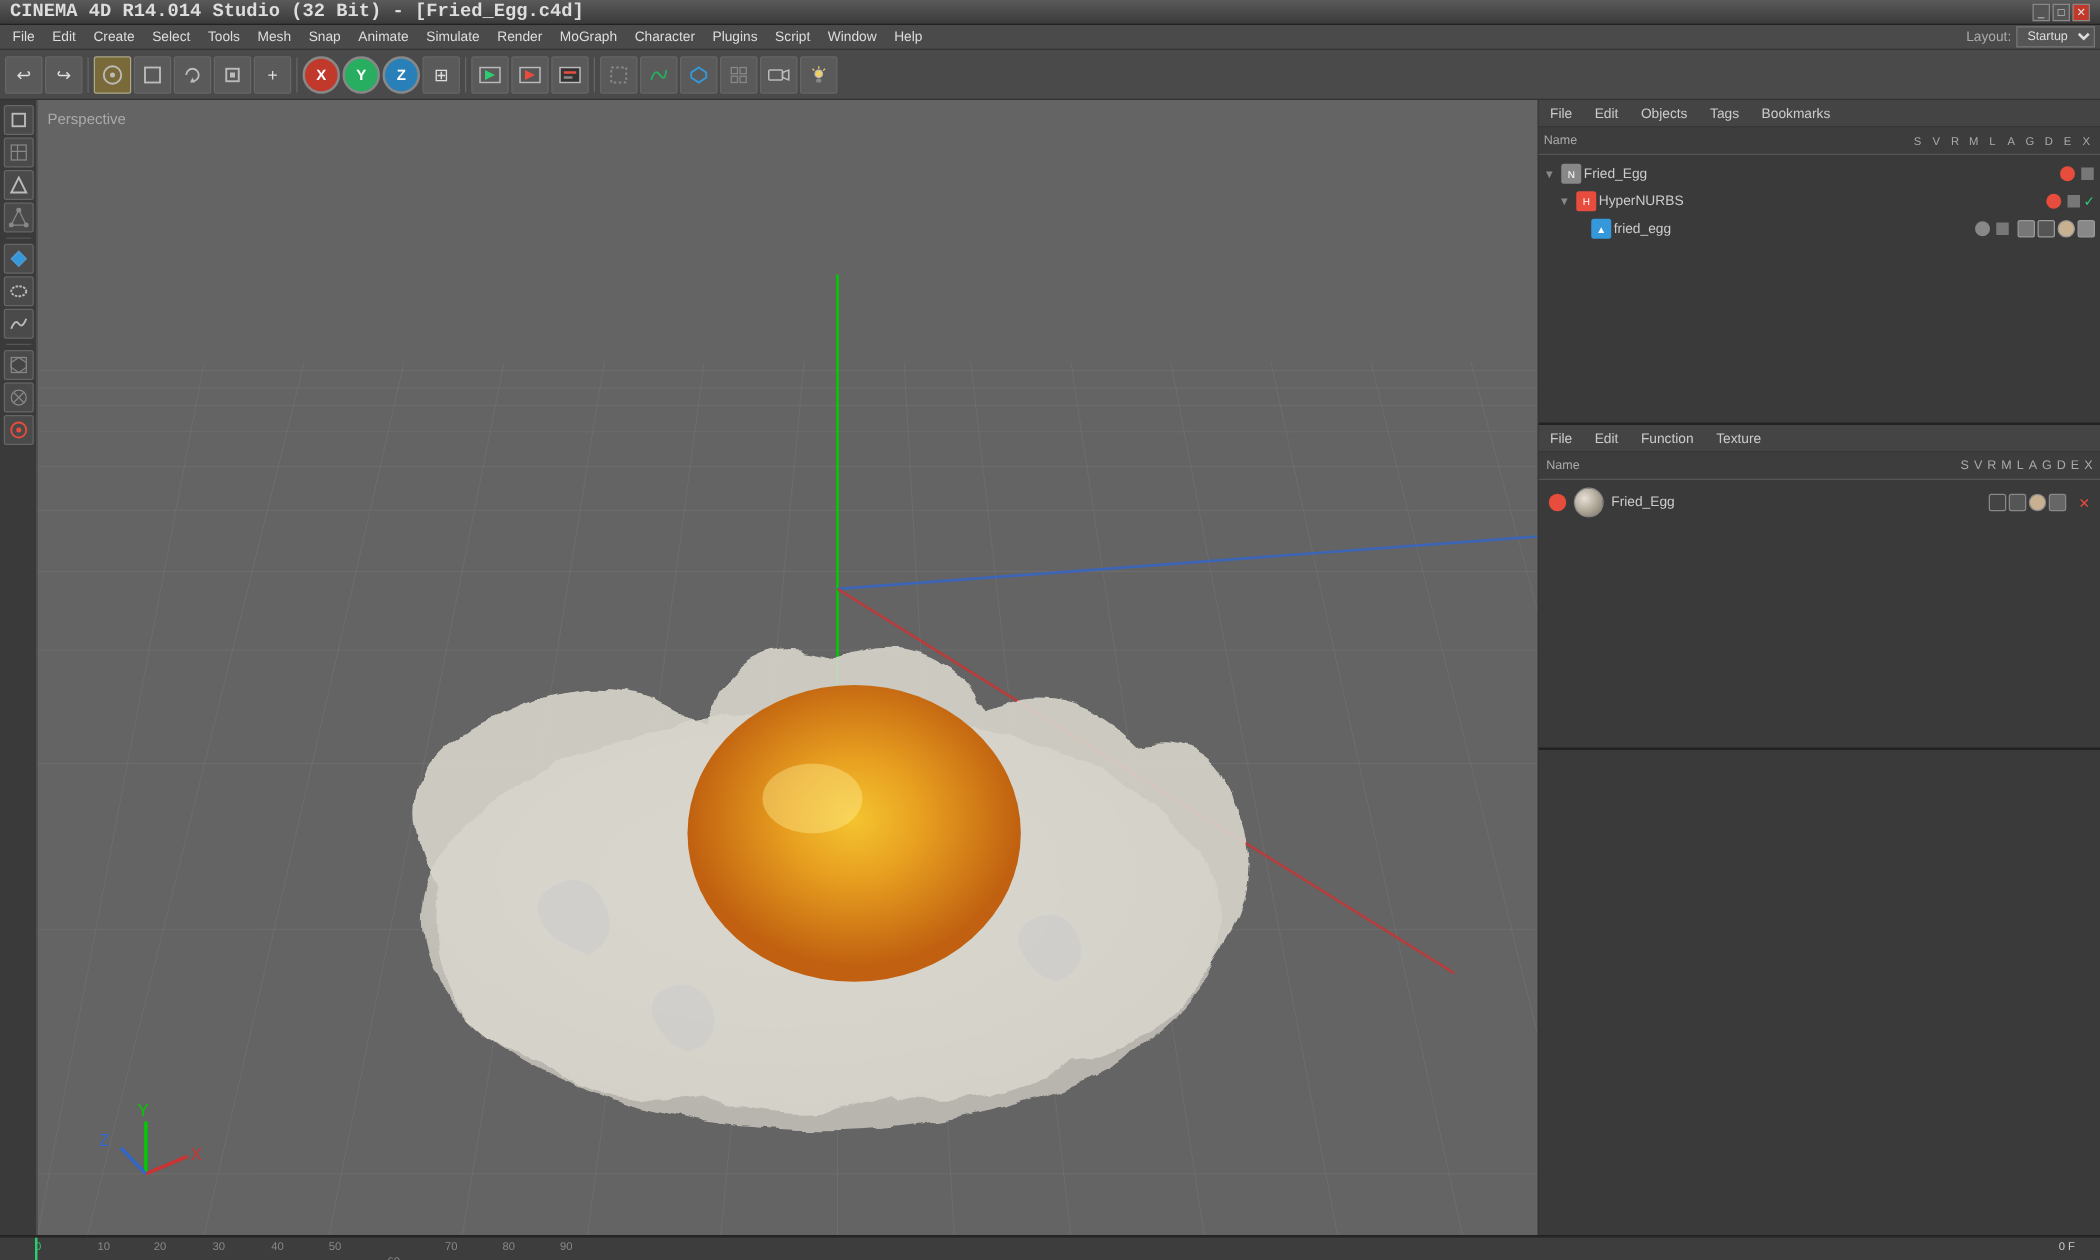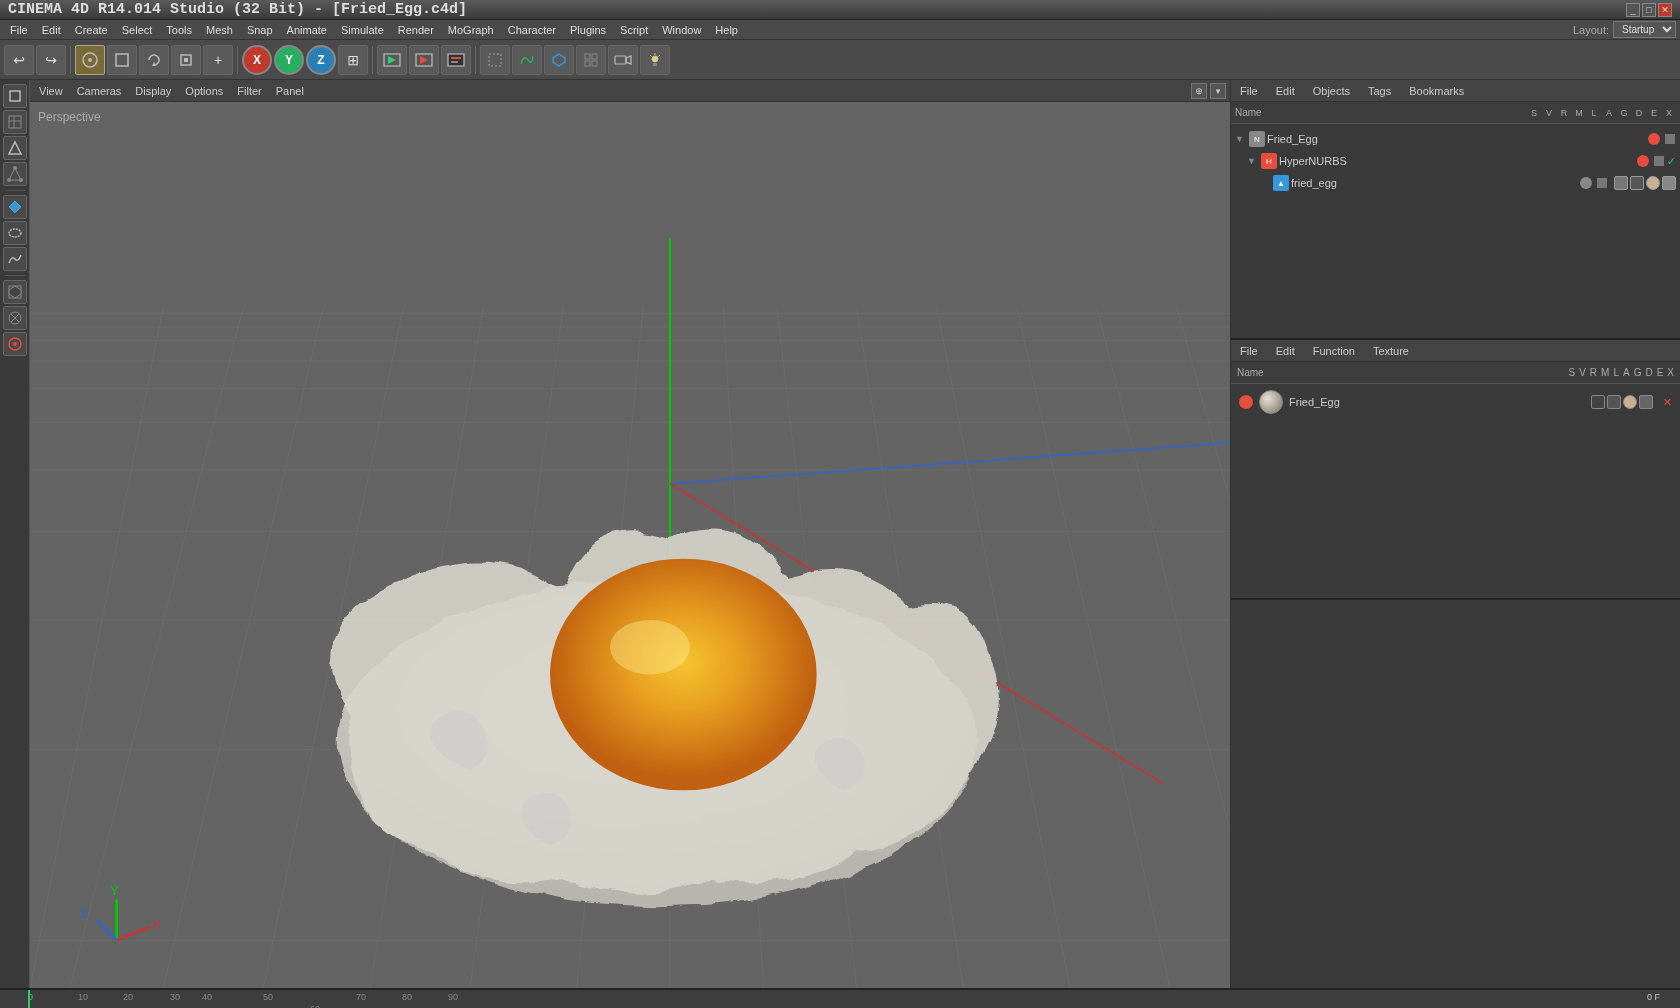--- a/index.html
+++ b/index.html
@@ -558,32 +558,20 @@
     <div class="lt-btn">
       <svg width="16" height="16" viewBox="0 0 16 16">
         <circle cx="8" cy="8" r="6" fill="none" stroke="#e74c3c" stroke-width="1.5"></circle>
         <circle cx="8" cy="8" r="2" fill="#e74c3c"></circle>
       </svg>
     </div>
   </div>
 
   <div id="viewport-panel">
 
-    <div id="viewport-menubar">
-      <span class="vp-menu">View</span>
-      <span class="vp-menu">Cameras</span>
-      <span class="vp-menu">Display</span>
-      <span class="vp-menu">Options</span>
-      <span class="vp-menu">Filter</span>
-      <span class="vp-menu">Panel</span>
-      <div class="vp-icons">
-        <div class="vp-icon">⊕</div>
-        <div class="vp-icon">▾</div>
-      </div>
-    </div>
 
     <div id="viewport">
       <span id="perspective-label">Perspective</span>
 
       <svg id="viewport-svg" viewBox="0 0 900 650" preserveAspectRatio="none">
 
         <defs>
           <radialGradient id="eggYolkGrad" cx="50%" cy="45%" r="50%">
             <stop offset="0%" stop-color="#f4c430"></stop>
             <stop offset="40%" stop-color="#e8a020"></stop>
@@ -766,21 +754,21 @@
 
 <div id="timeline-area" style="display:flex;flex-direction:column;">
 
   <div id="timeline-ruler" style="height:22px;background:#3d3d3d;position:relative;overflow:hidden;border-top:1px solid #222;">
     <div id="timeline-playhead" style="position:absolute;left:28px;top:0;width:2px;height:100%;background:#2ecc71;"></div>
     <div style="position:absolute;left:28px;top:0;right:0;height:100%;display:flex;align-items:center;">
       <span style="position:absolute;left:0;font-size:9px;color:#2ecc71;top:2px;">0</span>
       <span style="position:absolute;left:50px;font-size:9px;color:#888;top:2px;">10</span>
       <span style="position:absolute;left:95px;font-size:9px;color:#888;top:2px;">20</span>
       <span style="position:absolute;left:142px;font-size:9px;color:#888;top:2px;">30</span>
-      <span style="position:absolute;left:174px;font-size:9px;color:#888;top:2px;">40</span>
+      <span style="position:absolute;left:189px;font-size:9px;color:#888;top:2px;">40</span>
       <span style="position:absolute;left:235px;font-size:9px;color:#888;top:2px;text-align:center;">50</span>
       <span style="position:absolute;left:282px;font-size:9px;color:#888;top:14px;">60</span>
       <span style="position:absolute;left:328px;font-size:9px;color:#888;top:2px;">70</span>
       <span style="position:absolute;left:374px;font-size:9px;color:#888;top:2px;">80</span>
       <span style="position:absolute;left:420px;font-size:9px;color:#888;top:2px;">90</span>
       <span style="position:absolute;right:20px;font-size:9px;color:#ccc;top:2px;">0 F</span>
     </div>
   </div>
 
 </div>

